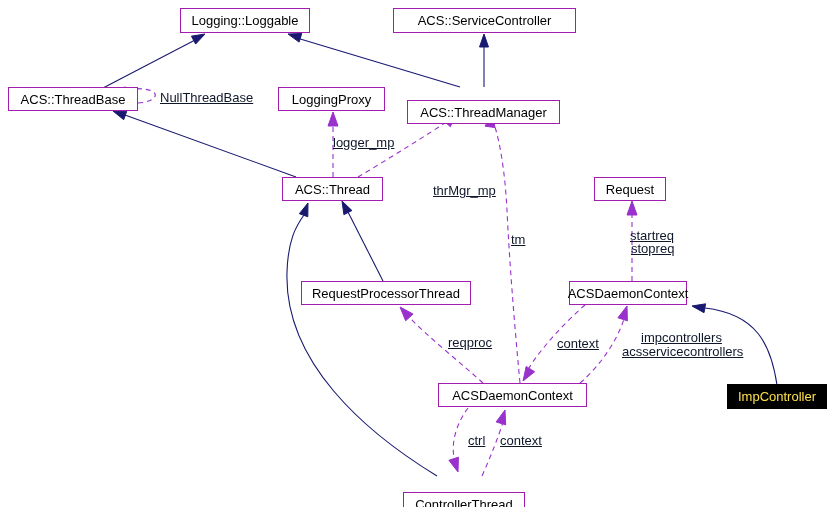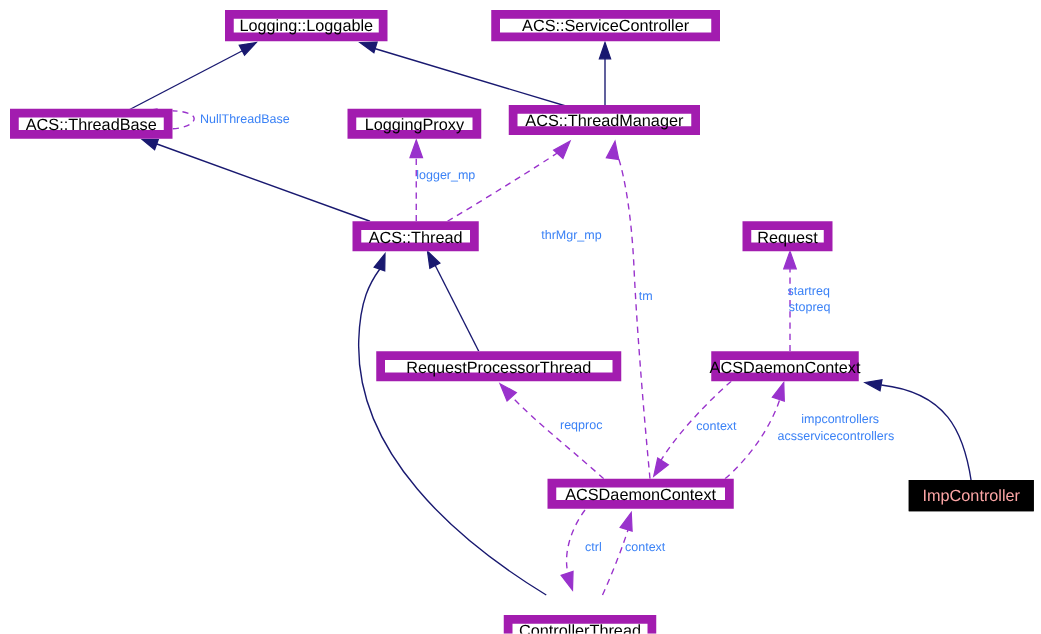--- a/index.html
+++ b/index.html
@@ -7,34 +7,35 @@
     position:relative;
     width:833px;height:507px;
     background:#ffffff;
     font-family:"Liberation Sans",sans-serif;
     overflow:hidden;
   }
   #edge-layer{position:absolute;left:0;top:0;width:833px;height:507px;}
   .node{
     position:absolute;
     box-sizing:border-box;
-    border:7px solid #a21caf;
+    border:1px solid #a21caf;
     background:#ffffff;
     color:#000000;
     display:flex;align-items:center;justify-content:center;
     font-size:13px;line-height:1;
     white-space:nowrap;
     cursor:pointer;
   }
-  .node.hl{background:#000000;color:#fca5a5;border-color:#000000;}
+  .node.hl{background:#000000;color:#fde047;border-color:#000000;}
   .elabel{
     position:absolute;
-    font-size:10px;line-height:1;
-    color:#3b82f6;
+    font-size:13px;line-height:1;
+    color:#0f172a;
     white-space:nowrap;
+    text-decoration:underline;
   }
 </style>
 </head>
 <body>
 
 <div class="canvas">
   <svg id="edge-layer" width="833" height="507" viewBox="0 0 833 507" xmlns="http://www.w3.org/2000/svg">
       <g>
         <path d="M103,88 L197,39" fill="none" stroke="#191970" stroke-width="1.1"></path>
         <polygon points="205,34 195.63430332537047,44.07639448408175 191.40905926029745,36.129866148351404" fill="#191970" stroke="#191970"></polygon>
@@ -102,24 +103,24 @@
       <g>
         <path d="M482,476 C491,456 499,435 503,422" fill="none" stroke="#9932CC" stroke-width="1.1" stroke-dasharray="5,4"></path>
         <polygon points="505,410 505.6883199136969,424.8501251070962 496.1252723540665,421.92640805986883" fill="#9932CC" stroke="#9932CC"></polygon>
       </g>
     </svg>
   <div id="node-layer">
       <div class="node" style="left: 180px; top: 8px; width: 130px; height: 25px;">Logging::Loggable</div>
       <div class="node" style="left: 393px; top: 8px; width: 183px; height: 25px;">ACS::ServiceController</div>
       <div class="node" style="left: 8px; top: 87px; width: 130px; height: 24px;">ACS::ThreadBase</div>
       <div class="node" style="left: 278px; top: 87px; width: 107px; height: 24px;">LoggingProxy</div>
-      <div class="node" style="left: 407px; top: 84px; width: 153px; height: 24px;">ACS::ThreadManager</div>
+      <div class="node" style="left: 407px; top: 100px; width: 153px; height: 24px;">ACS::ThreadManager</div>
       <div class="node" style="left: 282px; top: 177px; width: 101px; height: 24px;">ACS::Thread</div>
       <div class="node" style="left: 594px; top: 177px; width: 72px; height: 24px;">Request</div>
-      <div class="node" style="left: 301px; top: 281px; width: 196px; height: 24px; text-align: center;">RequestProcessorThread</div>
+      <div class="node" style="left: 301px; top: 281px; width: 170px; height: 24px; text-align: center;">RequestProcessorThread</div>
       <div class="node" style="left: 569px; top: 281px; width: 118px; height: 24px;">ACSDaemonContext</div>
       <div class="node" style="left: 438px; top: 383px; width: 149px; height: 24px;">ACSDaemonContext</div>
       <div class="node hl" style="left: 727px; top: 384px; width: 100px; height: 25px;">ImpController</div>
       <div class="node" style="left: 403px; top: 476px; width: 122px; height: 24px; margin-top: 16px;">ControllerThread</div>
     </div>
   <div id="label-layer">
       <span class="elabel" style="left: 160px; top: 91px;">NullThreadBase</span>
       <span class="elabel" style="left: 333px; top: 136px;">logger_mp</span>
       <span class="elabel" style="left: 433px; top: 136px; margin-top: 48px;">thrMgr_mp</span>
       <span class="elabel" style="left: 511px; top: 233px;">tm</span>

